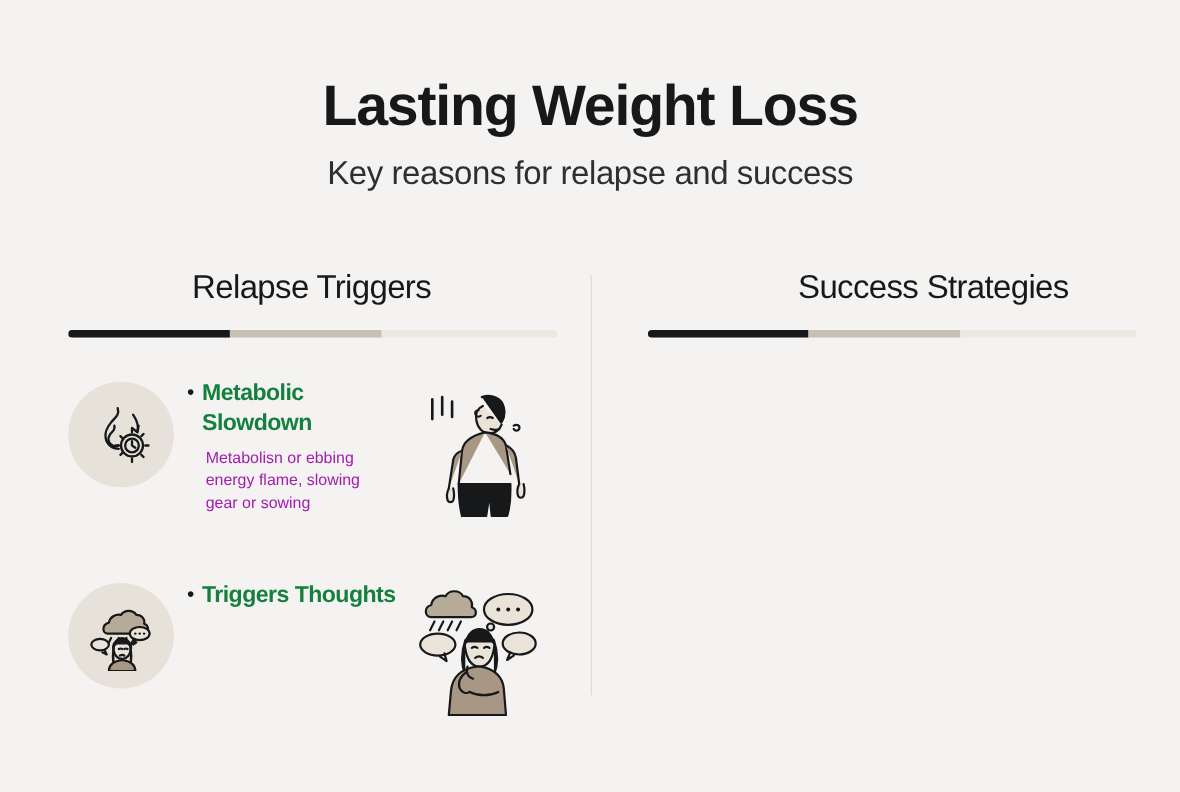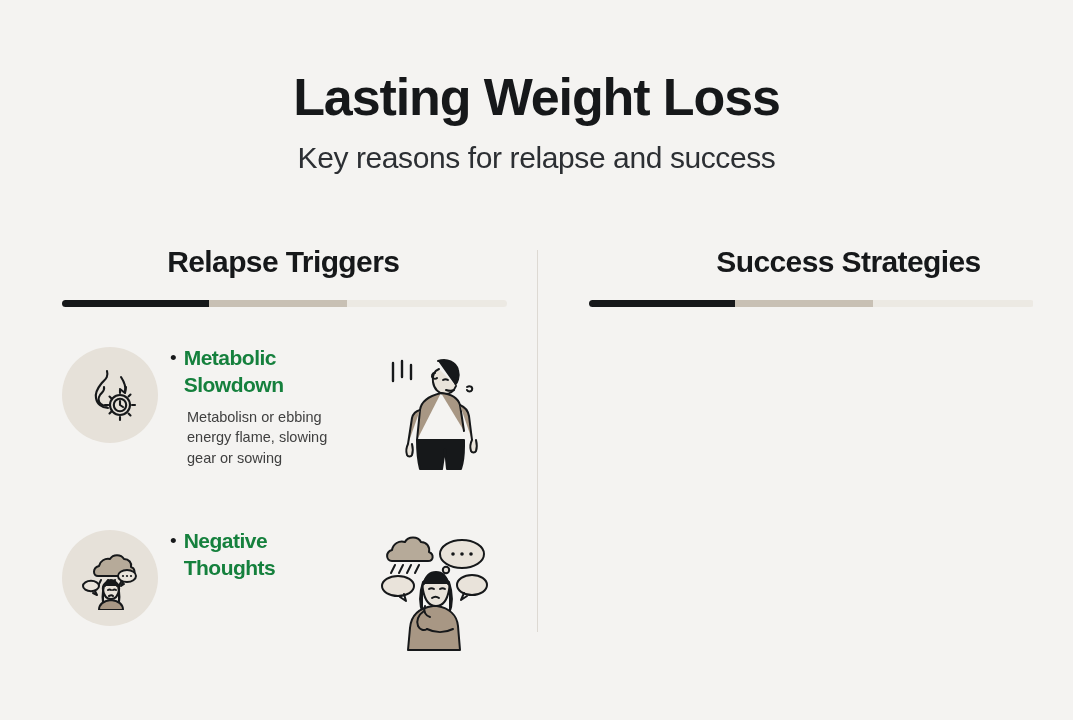--- a/index.html
+++ b/index.html
@@ -56,21 +56,21 @@
   .column {
     width: 50%;
     box-sizing: border-box;
   }
   .column.left  { padding: 0 32px 0 62px; }
   .column.right { padding: 0 52px 0 572px; }
 
   .col-head {
     text-align: center;
     font-size: 30px;
-    font-weight: bold;
+    font-weight: normal;
     color: #16181a;
     letter-spacing: -0.6px;
     margin: 0;
   }
   .col-head.right-head { margin-left: -520px; }
 
   .progress {
     display: flex;
     height: 7px;
     border-radius: 4px;
@@ -131,21 +131,21 @@
   .item-title {
     font-size: 21px;
     font-weight: bold;
     color: #15803d;
     letter-spacing: -0.5px;
     line-height: 1.28;
     margin: 0;
   }
   .item-desc {
     font-size: 14.5px;
-    color: #404040;
+    color: #a21caf;
     line-height: 1.42;
     margin: 8px 0 0 17px;
   }
 
   .illus {
     margin-left: 6px;
     flex: 1;
     display: flex;
     align-items: flex-start;
     justify-content: center;
@@ -238,21 +238,21 @@
               <path d="M27 40c-2 8-2 14 0 20 M41 40c2 8 2 14 0 20" fill="#16181a" stroke="#16181a"></path>
               <path d="M31 44c1-0.6 2-0.6 3 0 M36 44c1-0.6 2-0.6 3 0"></path>
               <path d="M32 50c2-1 3-1 4 0"></path>
               <path d="M34 54c-8 1-12 5-12 10h24c0-5-4-9-12-10z" fill="#a89784"></path>
             </svg>
           </span>
         </div>
         <div class="item-text">
           <div class="item-head">
             <span class="bullet">•</span>
-            <h3 class="item-title">Negative Thoughts</h3>
+            <h3 class="item-title">Triggers Thoughts</h3>
           </div>
         </div>
         <div class="illus">
           <span>
             <svg width="118" height="128" viewBox="0 0 118 128" fill="none" stroke="#16181a" stroke-width="2" stroke-linecap="round" stroke-linejoin="round">
               <path d="M16 18c1-6 7-10 13-8 3-6 13-6 16 0 6 0 9 5 8 10 5 2 5 9-1 9H16c-6 0-7-9 0-11z" fill="#b6aa99"></path>
               <path d="M19 33l-4 8 M27 33l-4 8 M35 33l-4 8 M43 33l-4 8"></path>
               <ellipse cx="86" cy="22" rx="22" ry="14" fill="#e9e3da"></ellipse>
               <circle cx="77" cy="22" r="1.8" fill="#16181a" stroke="none"></circle>
               <circle cx="86" cy="22" r="1.8" fill="#16181a" stroke="none"></circle>

